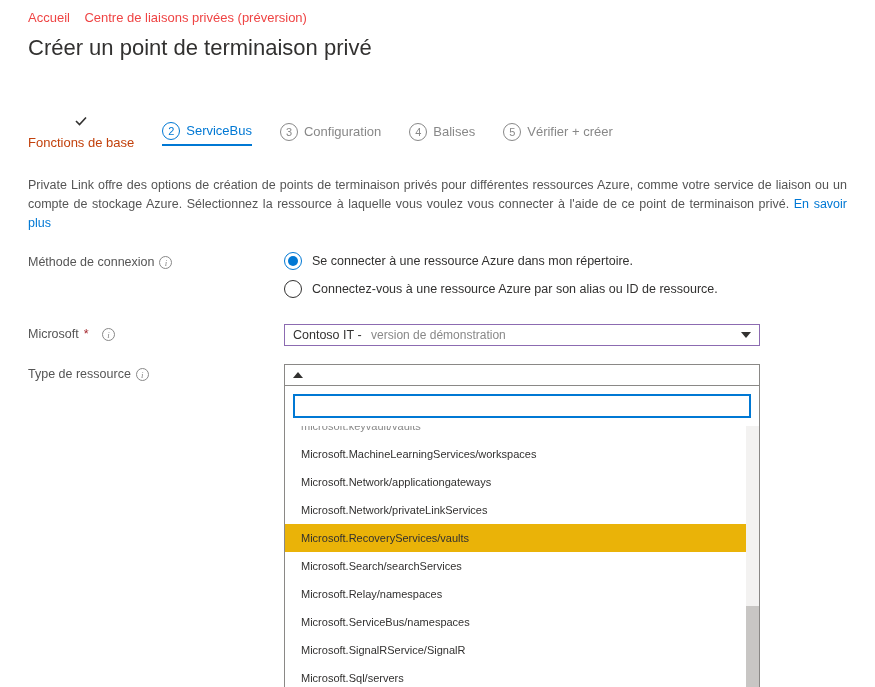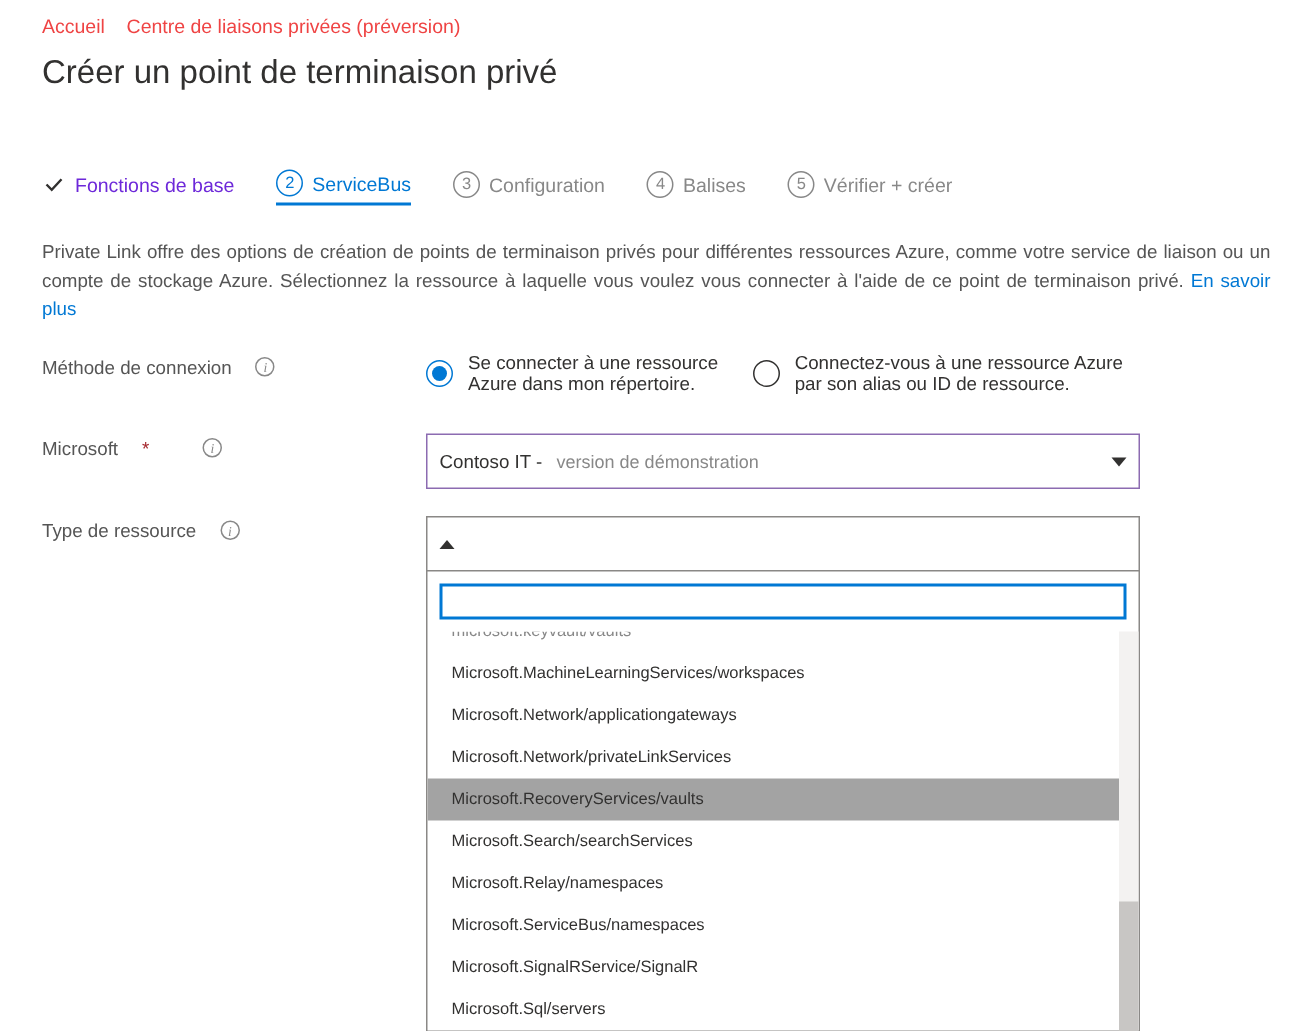--- a/index.html
+++ b/index.html
@@ -35,21 +35,21 @@
     }
     .tab {
       display: flex;
       align-items: center;
       gap: 6px;
       color: #888;
       font-size: 13px;
       cursor: pointer;
       padding-bottom: 4px;
     }
-    .tab.completed { color: #6d28d9; }
+    .tab.completed { color: #c2410c; flex-direction: column; }
     .tab.current {
       color: #0078d4;
       border-bottom: 2px solid #0078d4;
     }
     .tab .num-circle {
       width: 18px; height: 18px;
       border-radius: 50%;
       border: 1px solid currentColor;
       display: inline-flex;
       align-items: center;
@@ -72,56 +72,56 @@
     .form-row {
       display: flex;
       align-items: flex-start;
       margin-bottom: 18px;
     }
     .form-label {
       width: 256px;
       color: #555;
       font-size: 12.5px;
       display: flex;
-      align-items: flex-start;
-      gap: 16px;
+      align-items: flex-end;
+      gap: 5px;
       padding-top: 3px;
     }
     .form-label .req { color: #a4262c; }
     .info-icon {
       display: inline-flex;
       width: 13px; height: 13px;
       border: 1px solid #888;
       border-radius: 50%;
       font-size: 9px;
       align-items: center;
       justify-content: center;
       color: #888;
       font-style: italic;
       font-family: "Times New Roman", serif;
     }
     .form-control { flex: 1; max-width: 476px; }
-    .radio-group { display: flex; flex-direction: row; gap: 10px; }
+    .radio-group { display: flex; flex-direction: column; gap: 10px; }
     .radio-item {
       display: flex; align-items: center; gap: 10px; cursor: pointer;
       font-size: 12.5px; color: #323130;
     }
     .radio-outer {
       width: 18px; height: 18px; border-radius: 50%;
       border: 1px solid #323130;
       display: flex; align-items: center; justify-content: center;
       flex-shrink: 0;
     }
     .radio-item.selected .radio-outer { border-color: #0078d4; }
     .radio-inner {
       width: 10px; height: 10px; border-radius: 50%;
       background: #0078d4;
     }
     .select-box {
-      height: 37px;
+      height: 22px;
       border: 1px solid #8c6bb1;
       display: flex; align-items: center; justify-content: space-between;
       padding: 0 8px;
       font-size: 12.5px;
       cursor: pointer;
       background: #fff;
     }
     .select-box.plain { border-color: #8a8886; }
     .select-value-prefix { font-weight: 400; }
     .select-value-suffix { color: #888; margin-left: 6px; font-size: 12px; }
@@ -155,21 +155,21 @@
       position: relative;
     }
     .dropdown-item {
       padding: 8px 16px;
       font-size: 11px;
       cursor: pointer;
       white-space: nowrap;
       overflow: hidden;
       text-overflow: ellipsis;
     }
-    .dropdown-item.hover { background: #a3a3a3; }
+    .dropdown-item.hover { background: #eab308; }
     .dropdown-item.truncated-top {
       color: #888;
       padding-top: 0;
       height: 14px;
       overflow: hidden;
       display: flex;
       align-items: flex-end;
     }
     .scrollbar-track {
       position: absolute;

